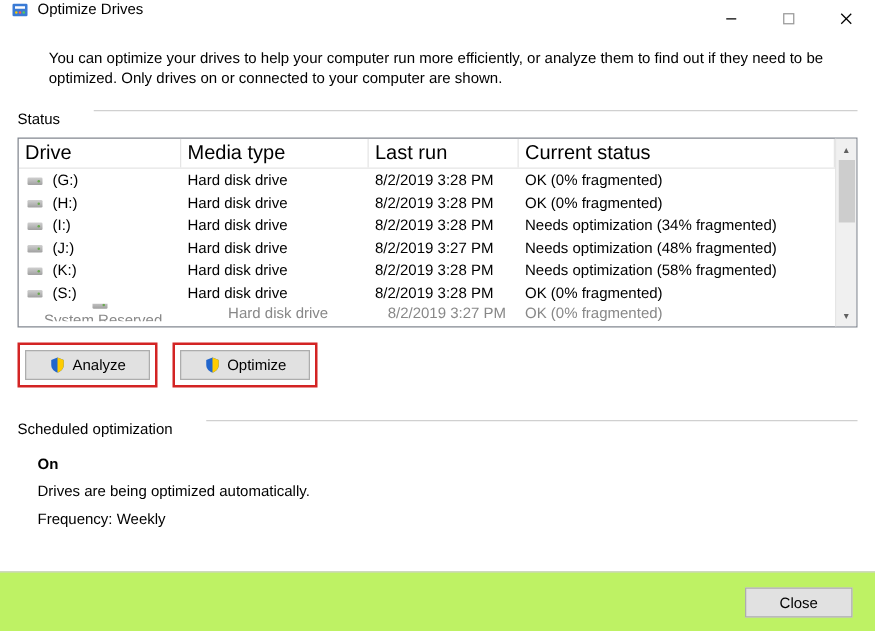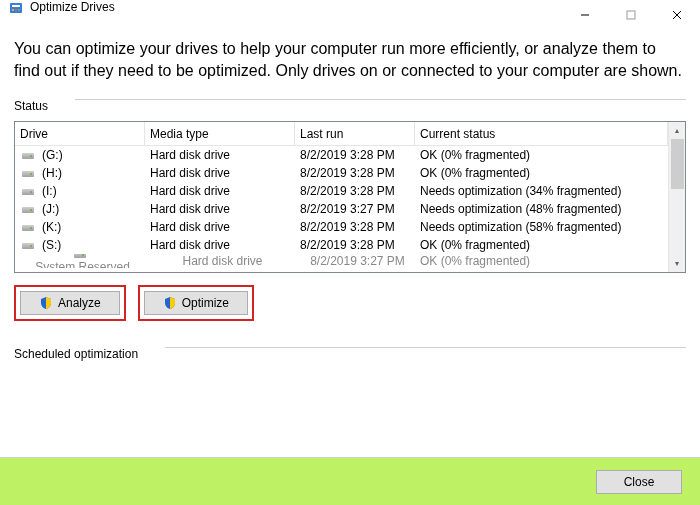--- a/index.html
+++ b/index.html
@@ -4,30 +4,30 @@
 <style>
 * { box-sizing: border-box; margin: 0; padding: 0; }
 body { font-family: "Segoe UI", Tahoma, sans-serif; font-size: 12px; background: #fff; width: 700px; height: 505px; overflow: hidden; position: relative; }
 
 .titlebar { display: flex; align-items: flex-start; height: 30px; padding: 0 0 0 8px; background: #fff; }
 .titlebar .app-icon { width: 16px; height: 16px; margin-right: 6px; }
 .titlebar .title { flex: 1; font-size: 12px; color: #000; }
 .titlebar .wbtn { width: 46px; height: 30px; display: flex; align-items: center; justify-content: center; cursor: pointer; }
 
 .content { padding: 8px 14px 0 14px; }
-.intro { font-size: 16px; color: #000; line-height: 1.35; margin-bottom: 18px; }
+.intro { font-size: 12px; color: #000; line-height: 1.35; margin-bottom: 18px; margin-left: 25px; }
 
 .section-label { display: flex; align-items: flex-start; margin-bottom: 8px; gap: 19px; }
 .section-label .txt { font-size: 12px; color: #000; margin-right: 8px; }
 .section-label .line { flex: 1; height: 1px; background: #d0d0d0; }
 
 .drive-box { border: 1px solid #828790; position: relative; height: 152px; display: flex; }
 .drive-list { flex: 1; overflow: hidden; }
 .drive-header { display: flex; border-bottom: 1px solid #e5e5e5; height: 24px; align-items: center; }
-.drive-header .col { font-size: 12px; color: #000; padding-left: 5px; border-right: 1px solid #e5e5e5; display: flex; align-items: center; height: 23px; }
+.drive-header .col { font-size: 16px; color: #000; padding-left: 5px; border-right: 1px solid #e5e5e5; display: flex; align-items: center; height: 23px; }
 .col-drive { width: 130px; }
 .col-media { width: 150px; }
 .col-last { width: 120px; }
 .col-status { flex: 1; }
 
 .drive-row { display: flex; height: 18px; align-items: center; font-size: 12px; }
 .drive-row .cell { padding-left: 5px; display: flex; align-items: center; }
 .drive-row .c-drive { width: 130px; }
 .drive-row .c-media { width: 150px; }
 .drive-row .c-last { width: 120px; }
@@ -200,20 +200,25 @@
       </button>
     </div>
   </div>
 
   <div class="sched-block">
     <div class="section-label">
       <span class="txt">Scheduled optimization</span>
       <div class="line"></div>
     </div>
     <div class="sched-body">
+      <div class="sched-text">
+        <div class="on">On</div>
+        <div class="line1">Drives are being optimized automatically.</div>
+        <div class="line2">Frequency: Weekly</div>
+      </div>
     </div>
   </div>
 </div>
 
 <div class="footer">
   <button class="win-btn">
     <span>Close</span>
   </button>
 </div>
 

